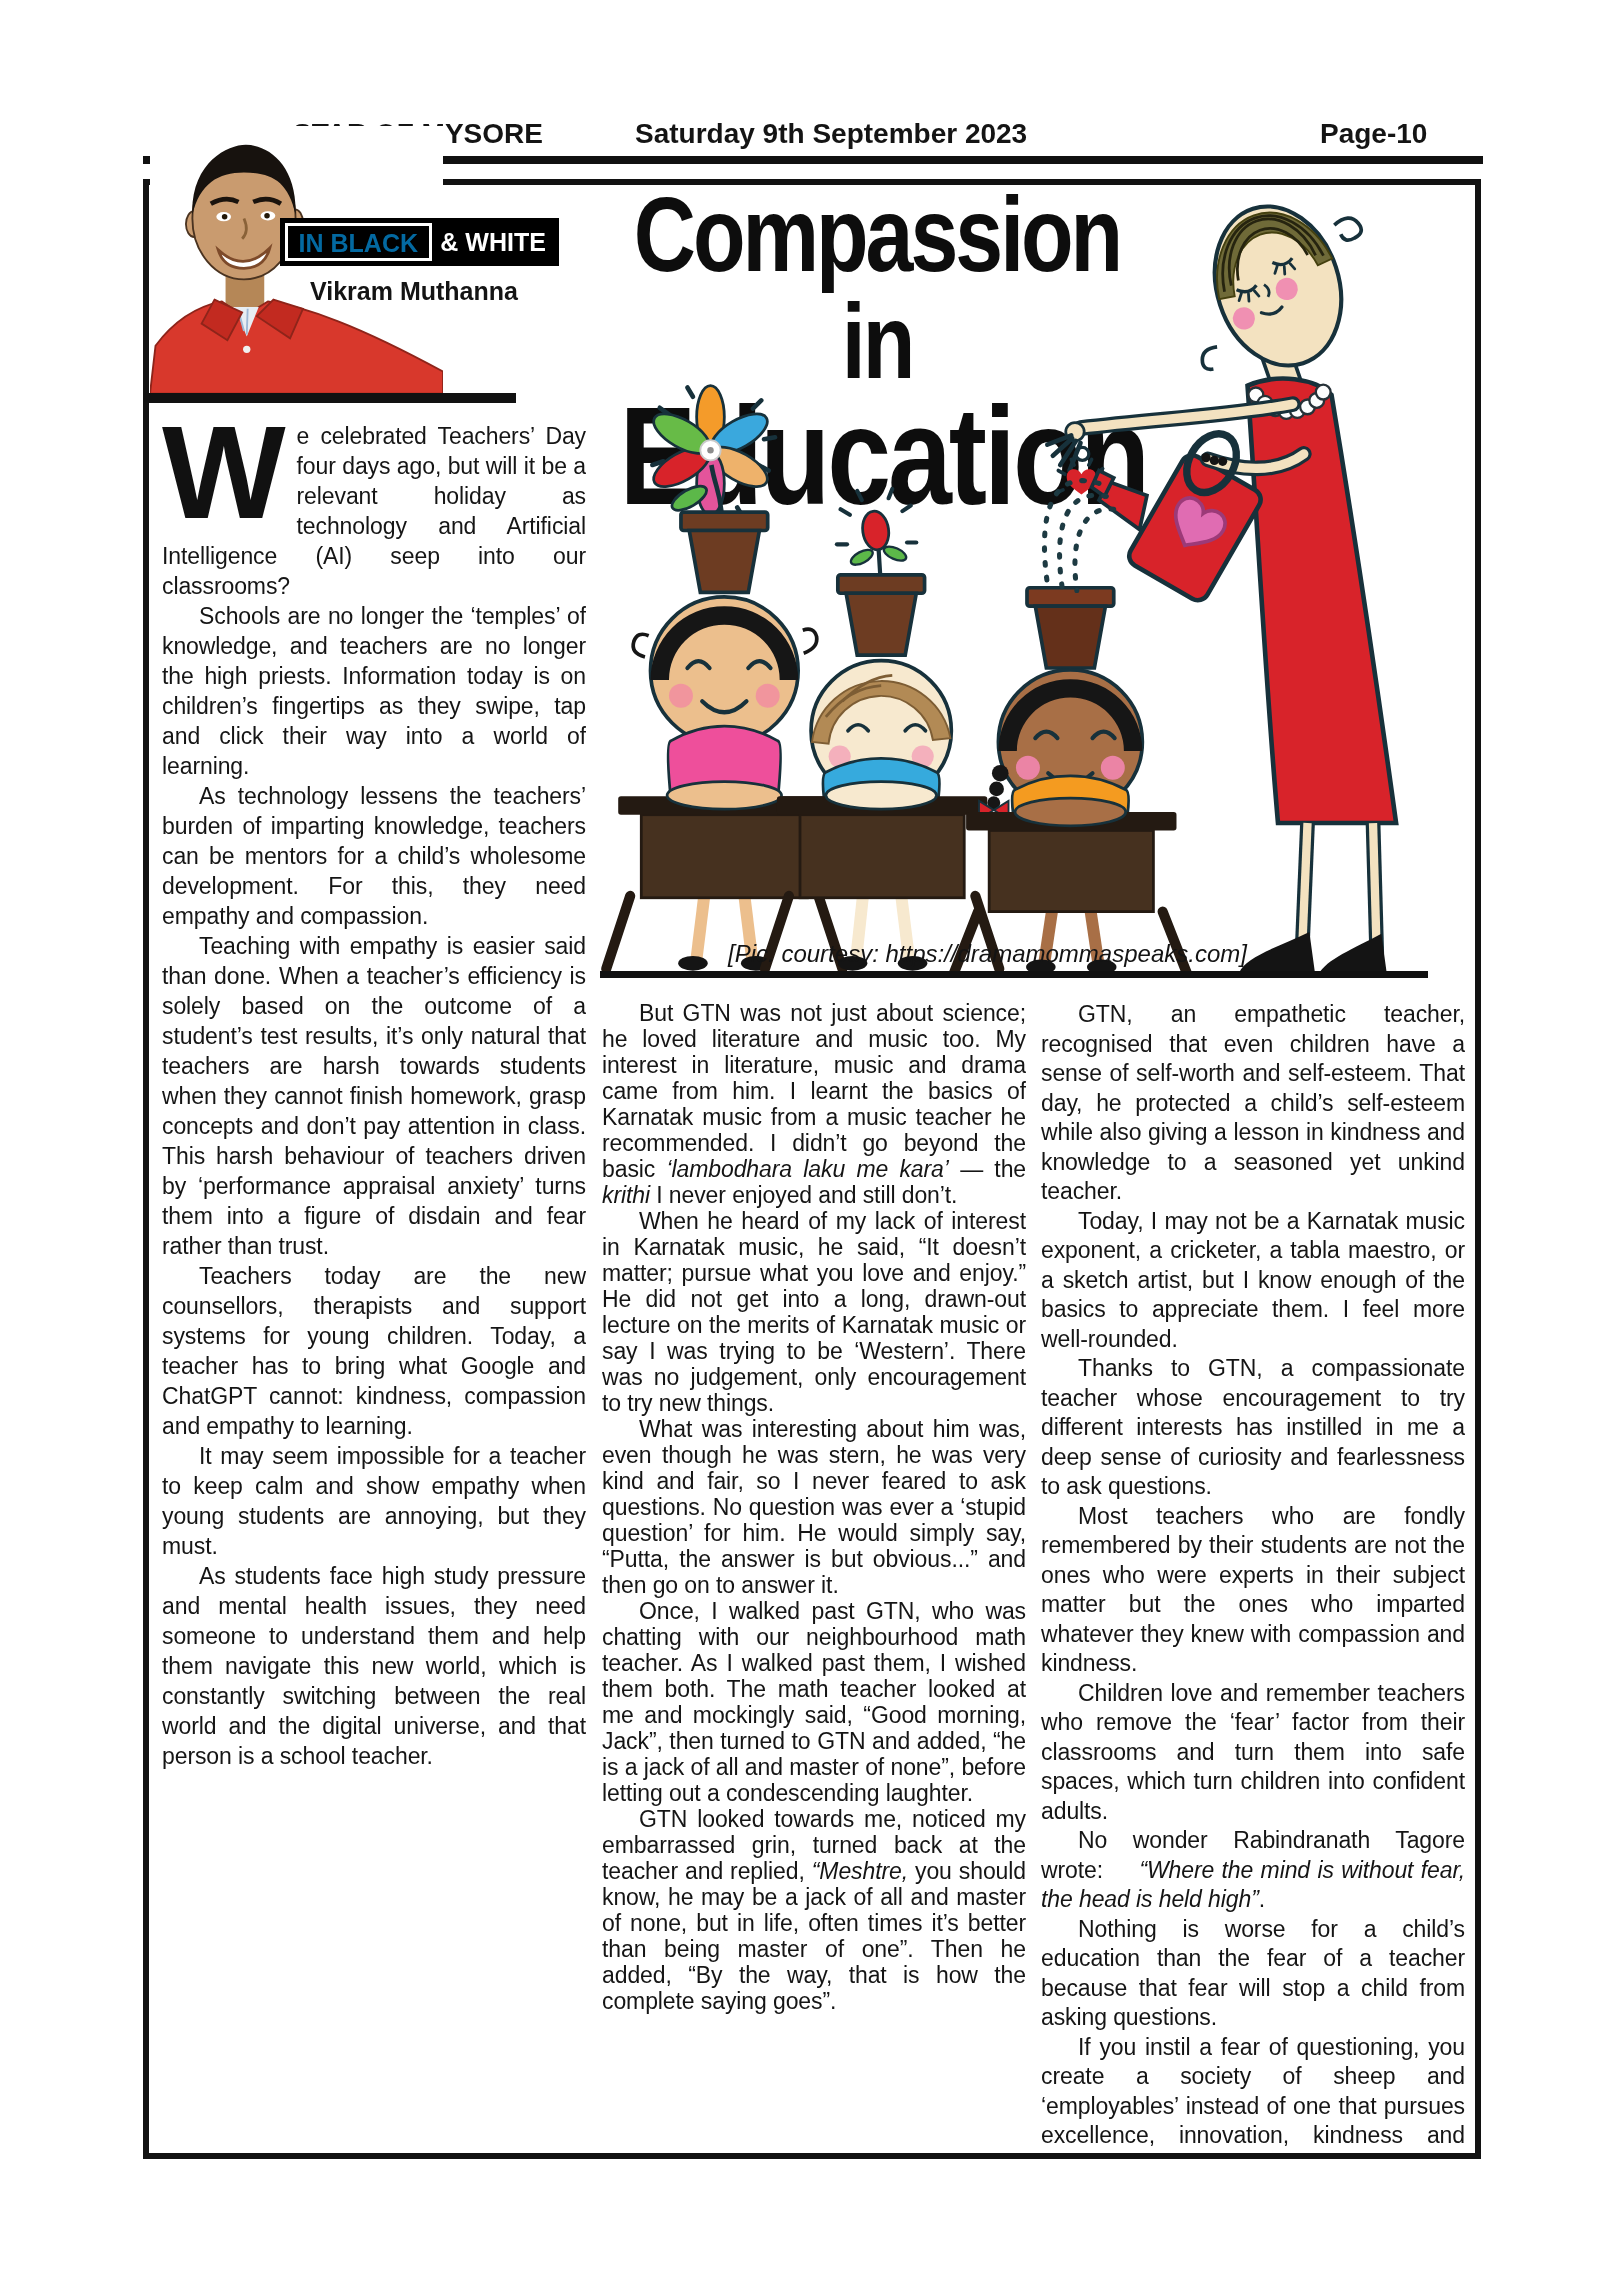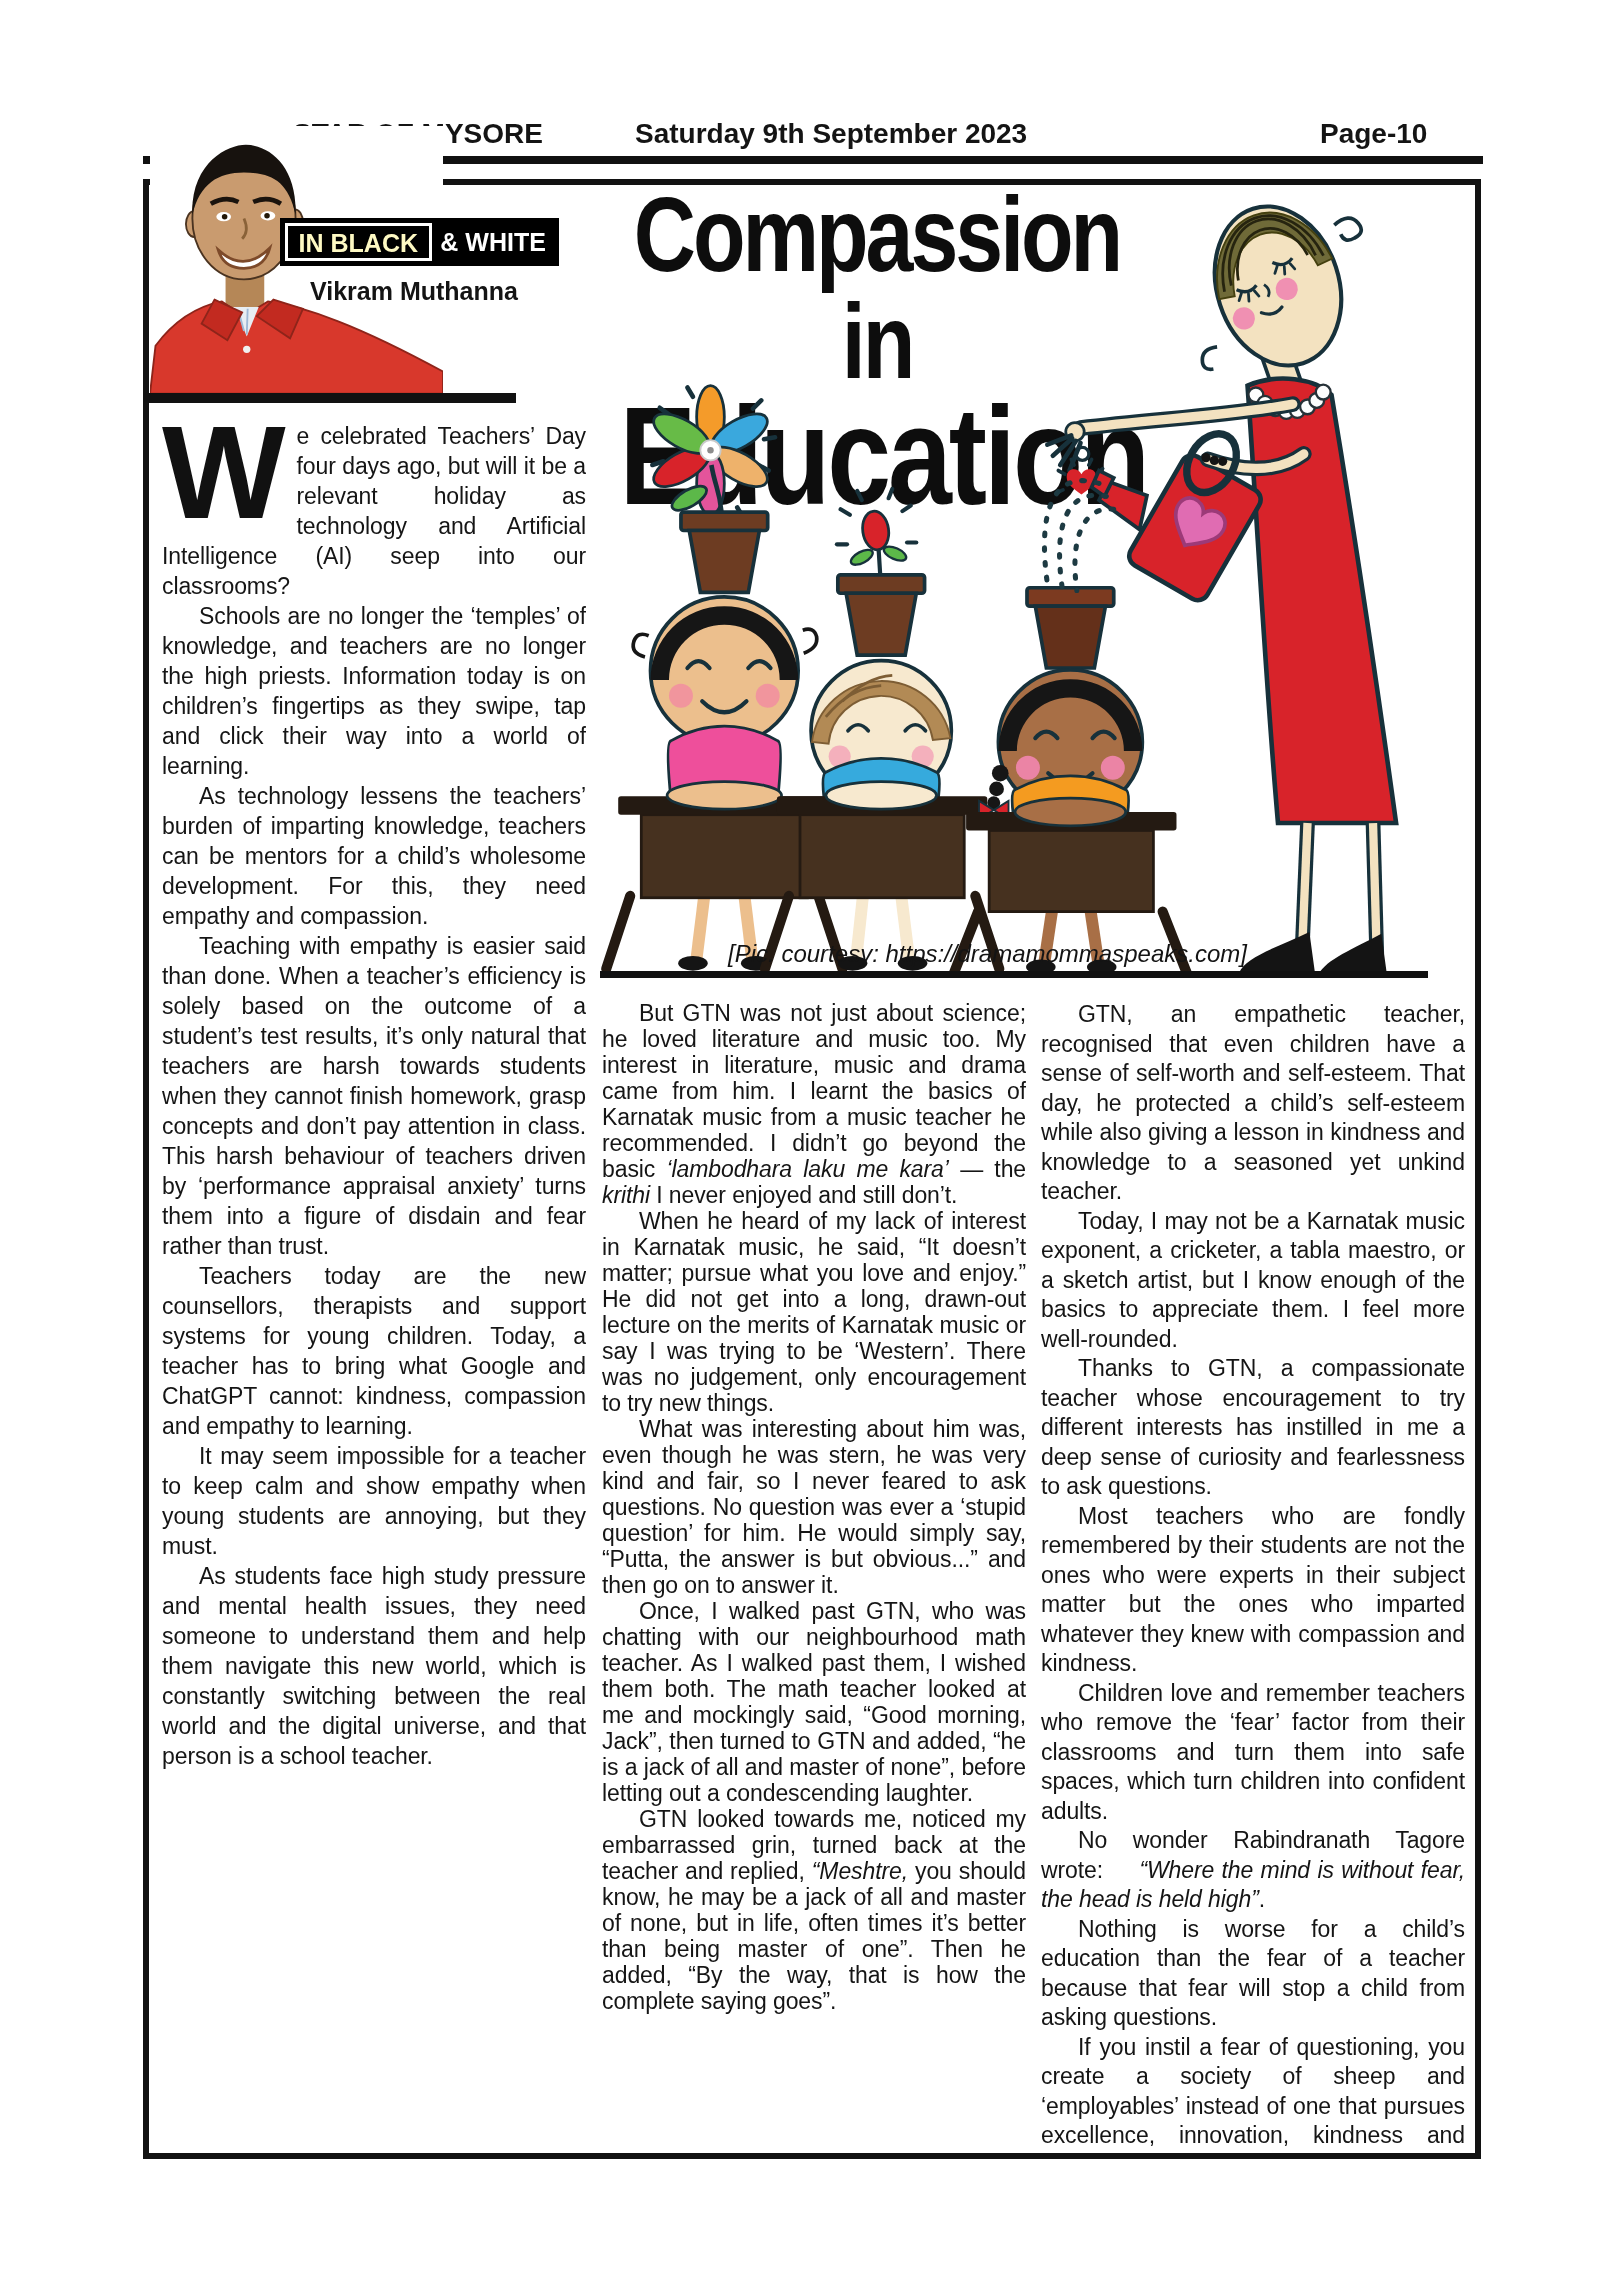--- a/index.html
+++ b/index.html
@@ -14,21 +14,21 @@
   .mh-page { left:1320px; top:118px; width:162px; text-align:left; }
   .header-rule { position:absolute; left:143px; top:156px; width:1340px; height:8.3px; background:#111; }
   
   .frame { position:absolute; left:143px; top:179px; width:1338px; height:1980px; border:6.5px solid #121212; box-sizing:border-box; background:transparent; }
   
   .photo { position:absolute; left:150px; top:126px; width:293px; height:268px; background:#fff; }
   .photo svg { display:block; width:100%; height:100%; }
   .photo-rule { position:absolute; left:143px; top:393px; width:373px; height:10px; background:#111; }
   
   .badge { position:absolute; left:280px; top:218px; background:#000; display:flex; align-items:stretch; height:48px; box-sizing:border-box; }
-  .badge-left { border:3.7px solid #fff; margin:4.6px; padding:2.8px 11px 0 11px; color:#fef9c3; font-weight:bold; font-size:25px; line-height:31px; }
+  .badge-left { border:3.7px solid #fff; margin:4.6px; padding:2.8px 11px 0 11px; color:#0369a1; font-weight:bold; font-size:25px; line-height:31px; }
   .badge-right { padding:11px 13px 0 3.7px; color:#fff; font-weight:bold; font-size:25px; line-height:26px; }
   .author-name { position:absolute; left:280px; top:277px; width:268px; text-align:center; font-weight:bold; font-size:25px; }
   
   .headline { position:absolute; left:563px; top:181px; width:628px; text-align:center; font-weight:bold; color:#0d0d0d; }
   .hl1 { display:block; font-size:105px; line-height:1.02; transform:scaleX(0.82); transform-origin:50% 50%; letter-spacing:-3.7px; }
   .hl2 { display:block; font-size:140px; line-height:0.92; transform:scaleX(0.82); transform-origin:50% 50%; letter-spacing:-3.7px; margin-top:-3.7px; }
   
   .illustration { position:absolute; left:549px; top:177px; width:932px; height:803px; }
   .caption { position:absolute; left:572px; top:940px; width:831px; text-align:center; font-style:italic; font-size:24px; }
   .ill-rule { position:absolute; left:600px; top:971px; width:828px; height:7.4px; background:#111; }

